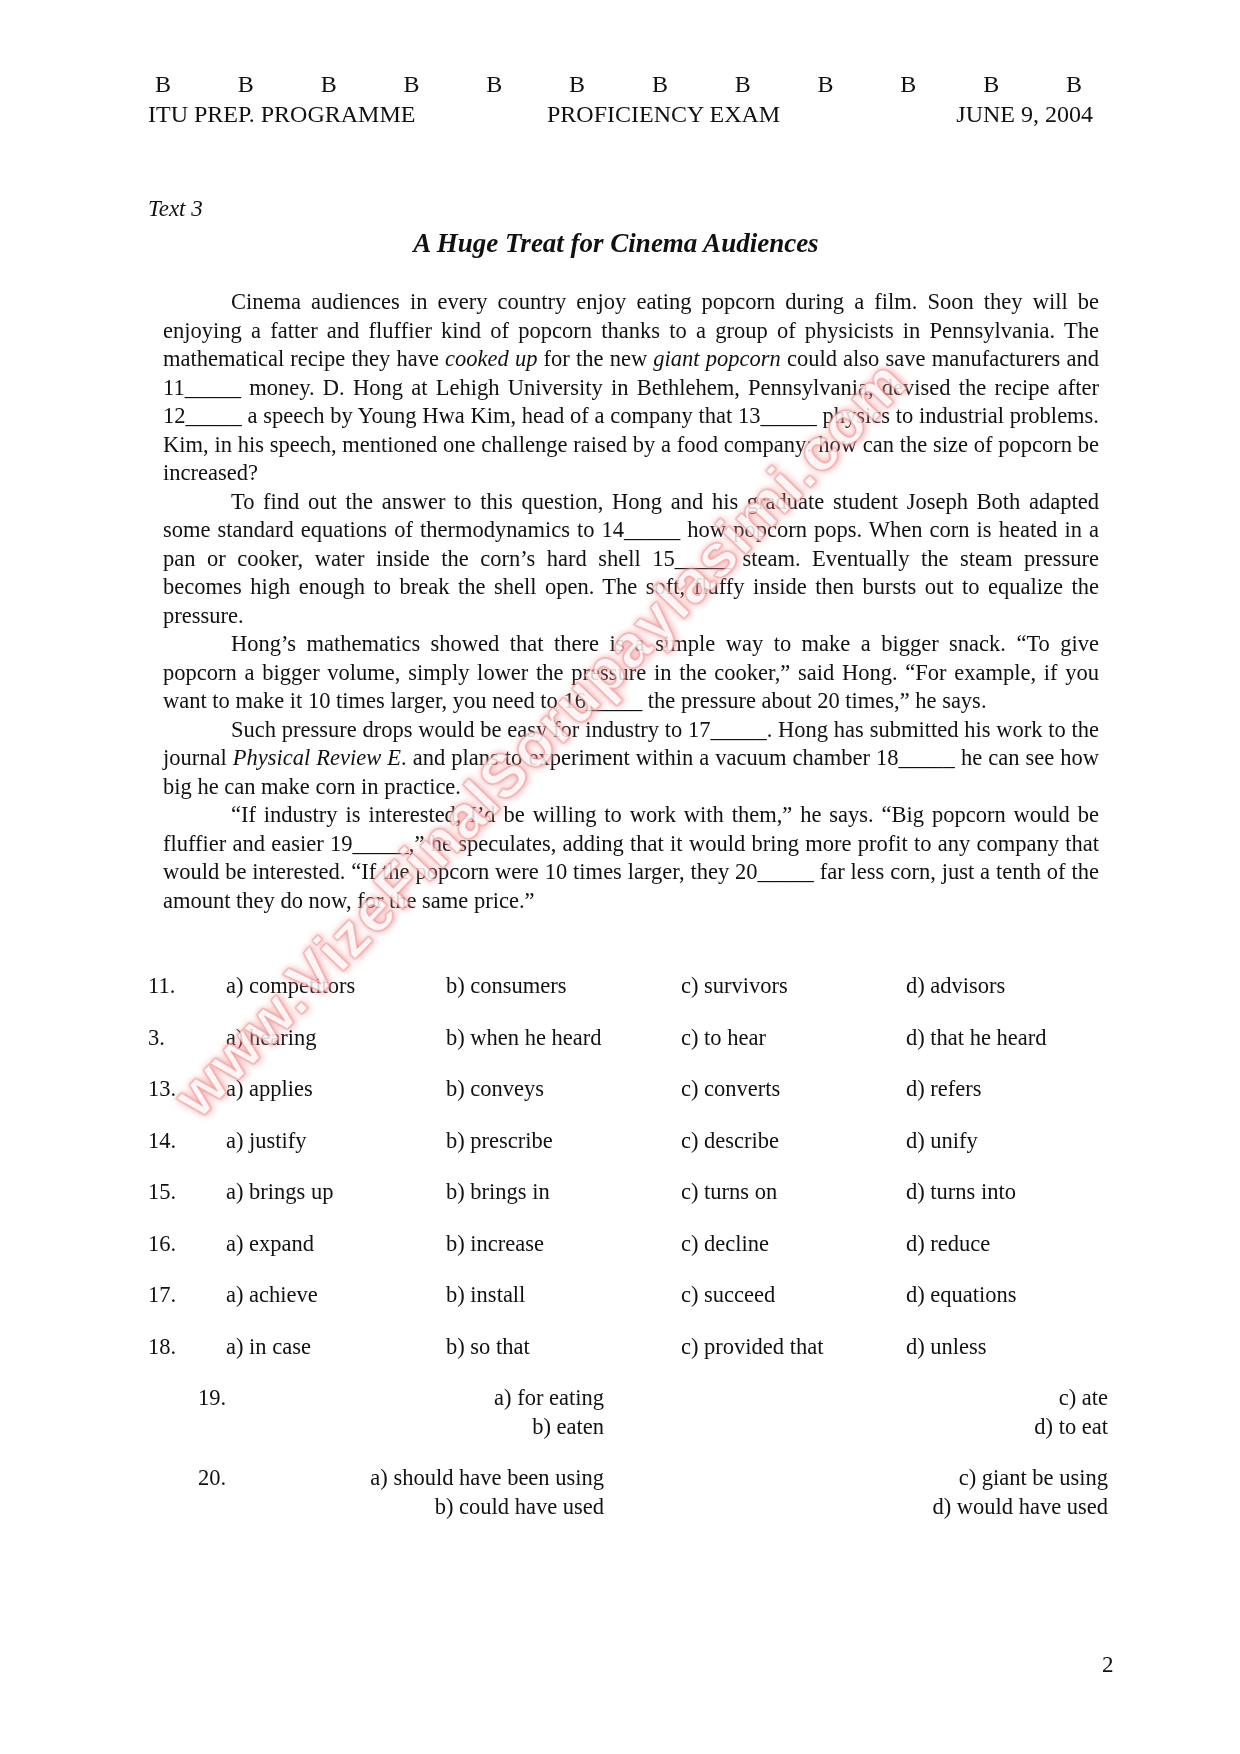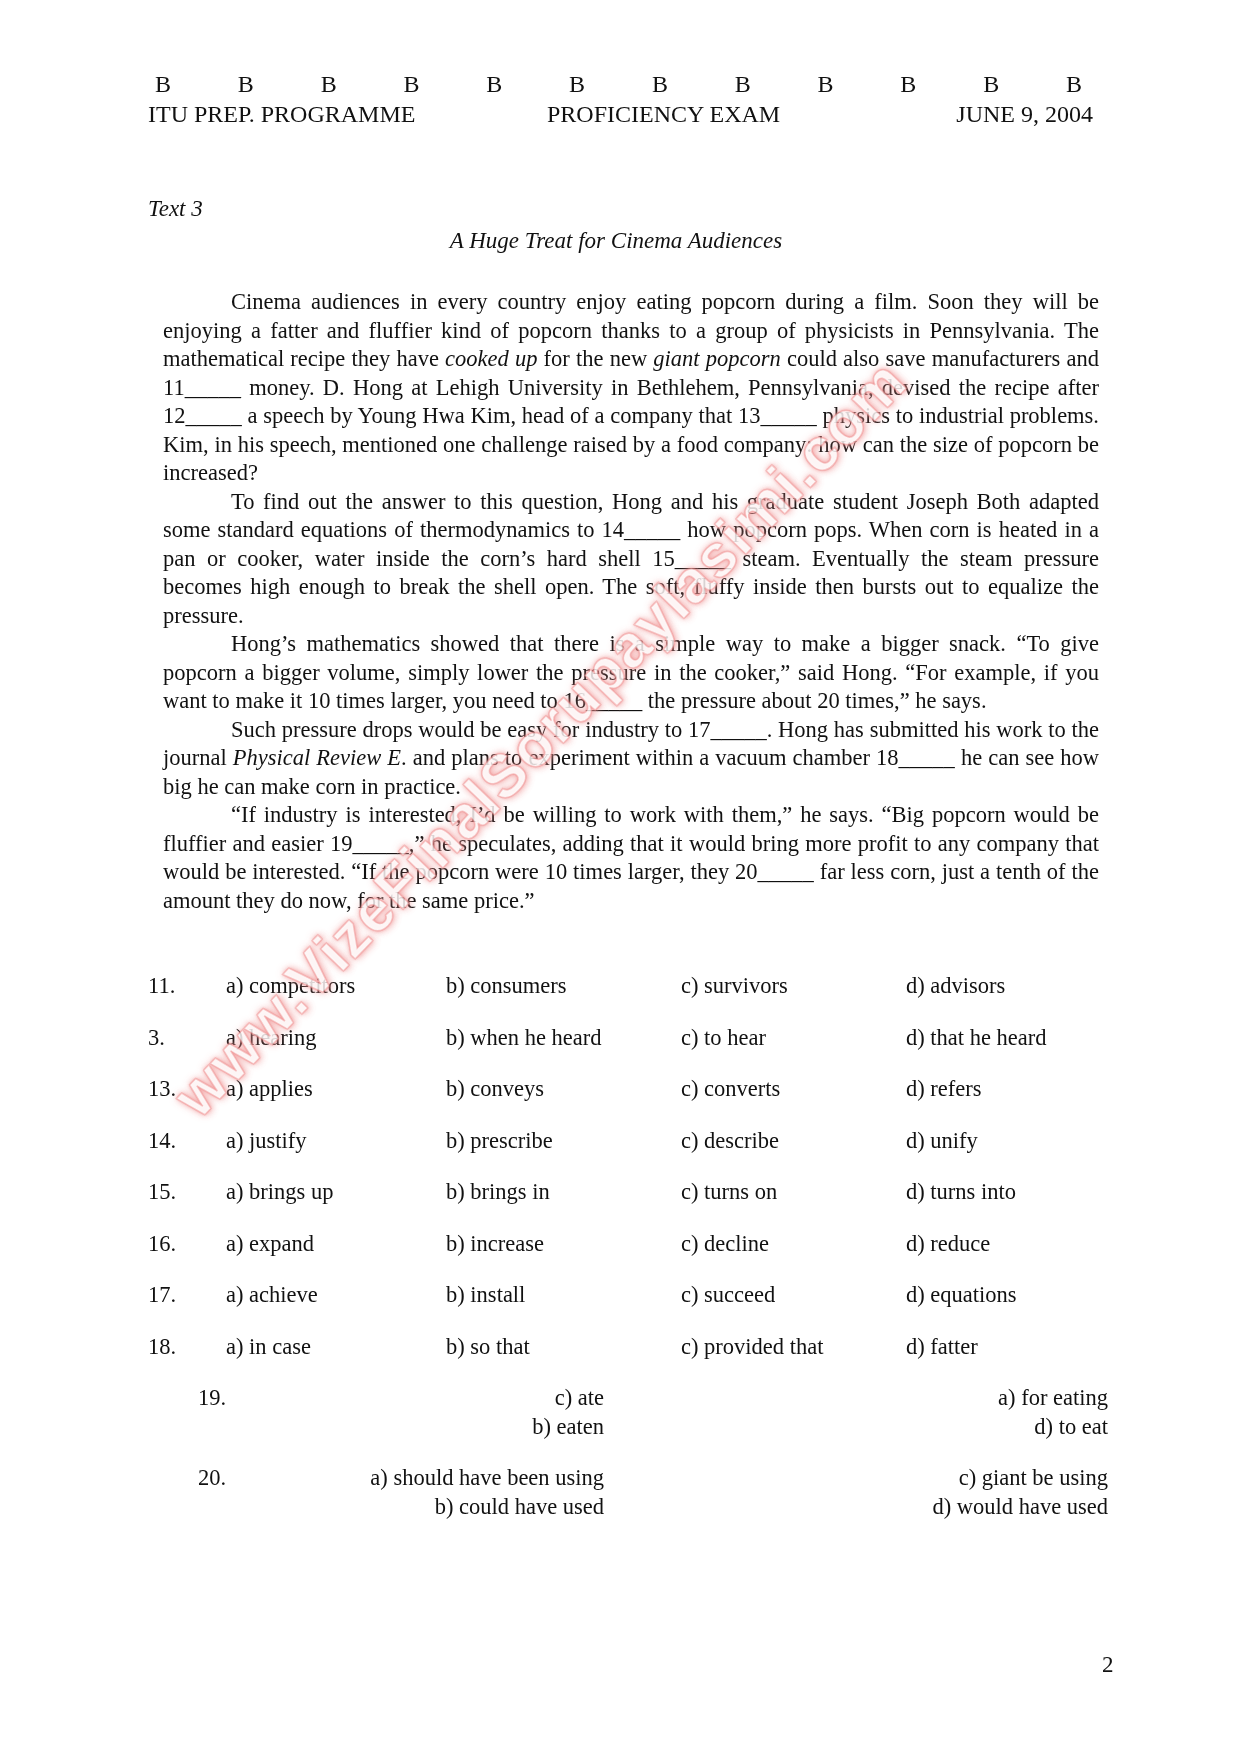--- a/index.html
+++ b/index.html
@@ -16,21 +16,21 @@
   }
   .hline2 { position:absolute; top:101px; left:0; right:0; height:28px; font-size:24px; line-height:26px; }
   .hl { position:absolute; left:148px; }
   .hc { position:absolute; left:547px; }
   .hr { position:absolute; right:147px; }
 
   
   .text-label { position:absolute; top:196px; left:148px; font-style:italic; font-size:23px; }
   .passage-title {
     position:absolute; top:228px; left:148px; width:936px;
-    text-align:center; font-style:italic; font-weight:normal; font-size:23px;
+    text-align:center; font-style:italic; font-weight:bold; font-size:27px;
   }
   .passage {
     position:absolute; top:288px; left:148px; width:936px;
     font-size:22.5px; line-height:28.5px;margin-left:15px;
   }
   .para { margin:0; text-align:justify; text-indent:68px; }
   .para em { font-style:italic; }
 
   
   .questions { position:absolute; top:972px; left:148px; width:960px; font-size:22.5px; line-height:28.5px; }
@@ -148,27 +148,27 @@
       <span>b) install</span>
       <span>c) succeed</span>
       <span>d) equations</span>
     </div>
 
     <div class="q-row">
       <span>18.</span>
       <span>a) in case</span>
       <span>b) so that</span>
       <span>c) provided that</span>
-      <span>d) fatter</span>
+      <span>d) unless</span>
     </div>
 
     <div class="q-row two">
       <span>19.</span>
+      <span>a) for eating</span>
       <span>c) ate</span>
-      <span>a) for eating</span>
       <span></span>
       <span>b) eaten</span>
       <span>d) to eat</span>
     </div>
 
     <div class="q-row two">
       <span>20.</span>
       <span>a) should have been using</span>
       <span>c) giant be using</span>
       <span></span>

